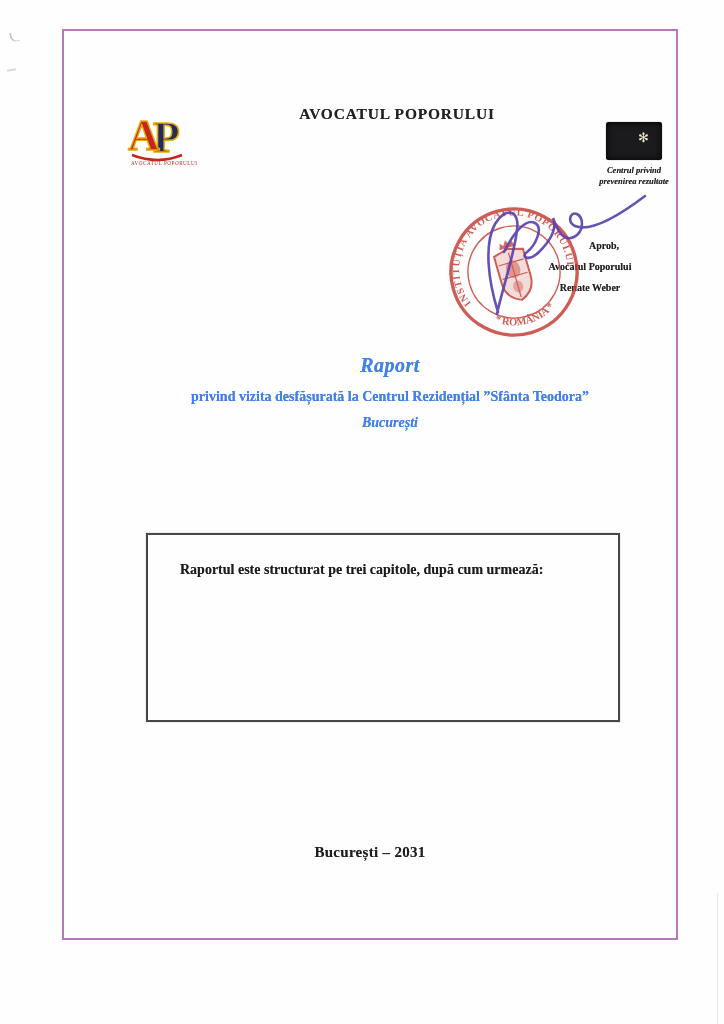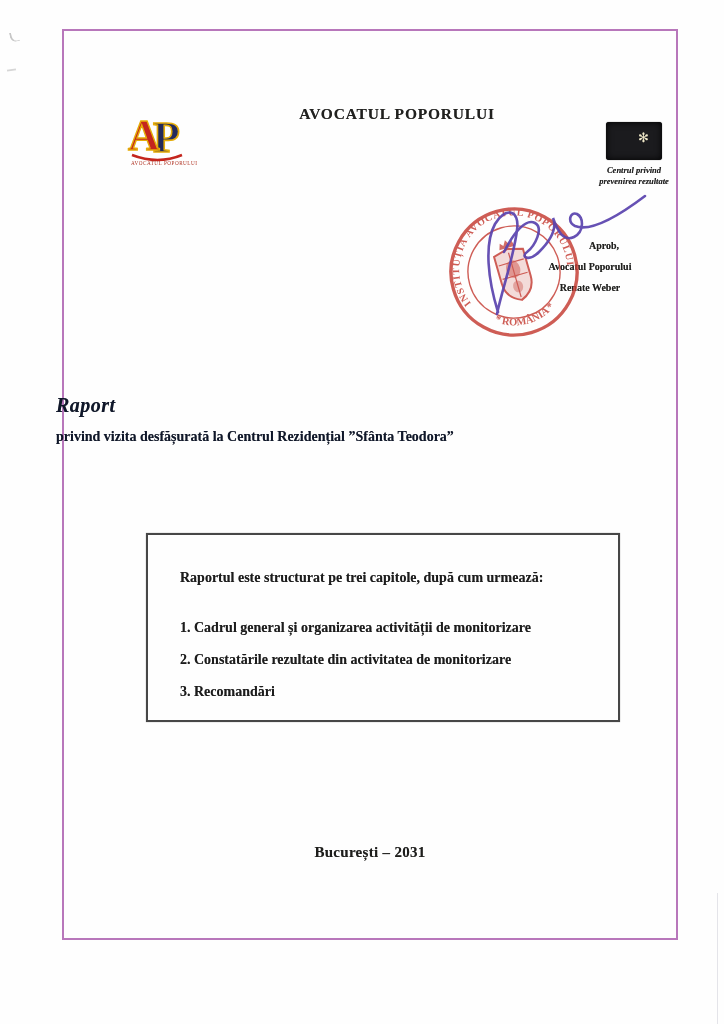--- a/index.html
+++ b/index.html
@@ -46,30 +46,30 @@
   .approval {
     position:absolute; left:512px; top:240px; width:156px; text-align:center;
     font-weight:bold; font-size:10px; color:#21211f; z-index:1;
   }
   .approval .l1 { padding-left:28px; margin-bottom:10px; }
   .approval .l2 { margin-bottom:10px; }
 
   .stamp-svg { position:absolute; left:444px; top:202px; z-index:2; }
   .signature-svg { position:absolute; left:436px; top:176px; z-index:3; }
 
-  .title-block { position:absolute; left:56px; width:668px; top:354px; text-align:left; color:#0f172a;margin-top:40px; }
+  .title-block { position:absolute; left:56px; width:668px; top:354px; text-align:center; color:#3b82f6; }
   .title-main { font-size:20px; font-weight:bold; font-style:italic; letter-spacing:0.5px; }
   .title-sub { margin-top:12px; font-size:14px; font-weight:bold; }
   .title-city { margin-top:10px; font-size:14px; font-weight:bold; font-style:italic; }
 
   .structure-box {
     position:absolute; left:146px; top:533px; width:470px; height:185px;
     border:2px solid #474747; box-shadow:0 0 1px #999; background:transparent;
   }
-  .box-intro { margin:34px 18px 0 32px; font-size:14px; font-weight:bold; line-height:18px; }
+  .box-intro { margin:26px 18px 0 32px; font-size:14px; font-weight:bold; line-height:18px; }
   .box-items { margin:32px 18px 0 32px; padding:0; list-style:none; }
   .box-items li { font-size:14px; font-weight:bold; line-height:18px; margin-bottom:14px; }
 
   .footer {
     position:absolute; left:16px; width:708px; top:844px; text-align:center;
     font-weight:bold; font-size:15px; letter-spacing:0.3px; color:#1e1e1c;
   }
 </style>
 </head>
 <body>
@@ -136,26 +136,22 @@
       <path d="M 62 136 C 52 104, 48 68, 59 48 C 70 30, 84 34, 81 54 C 78 80, 66 114, 61 138"></path>
       <path d="M 68 76 C 78 56, 90 42, 99 47 C 108 52, 99 70, 91 76 C 84 81, 93 86, 103 76
                C 115 64, 121 52, 117 42 C 122 56, 128 66, 138 61 C 148 56, 148 42, 141 38
                C 134 35, 131 46, 139 50 C 154 56, 180 42, 209 20"></path>
     </g>
   </svg>
 
   <div class="title-block">
     <div class="title-main ink">Raport</div>
     <div class="title-sub ink">privind vizita desfășurată la Centrul Rezidențial ”Sfânta Teodora”</div>
+    <div class="title-city ink">București</div>
   </div>
 
   <div class="structure-box">
     <div class="box-intro ink">Raportul este structurat pe trei capitole, după cum urmează:</div>
-    <ul class="box-items">
-      <li class="ink">1. Cadrul general și organizarea activității de monitorizare</li>
-      <li class="ink">2. Constatările rezultate din activitatea de monitorizare</li>
-      <li class="ink">3. Recomandări</li>
-    </ul>
   </div>
 
   <div class="footer ink">București – 2031</div>
 
 </div>
 
 </body></html>

